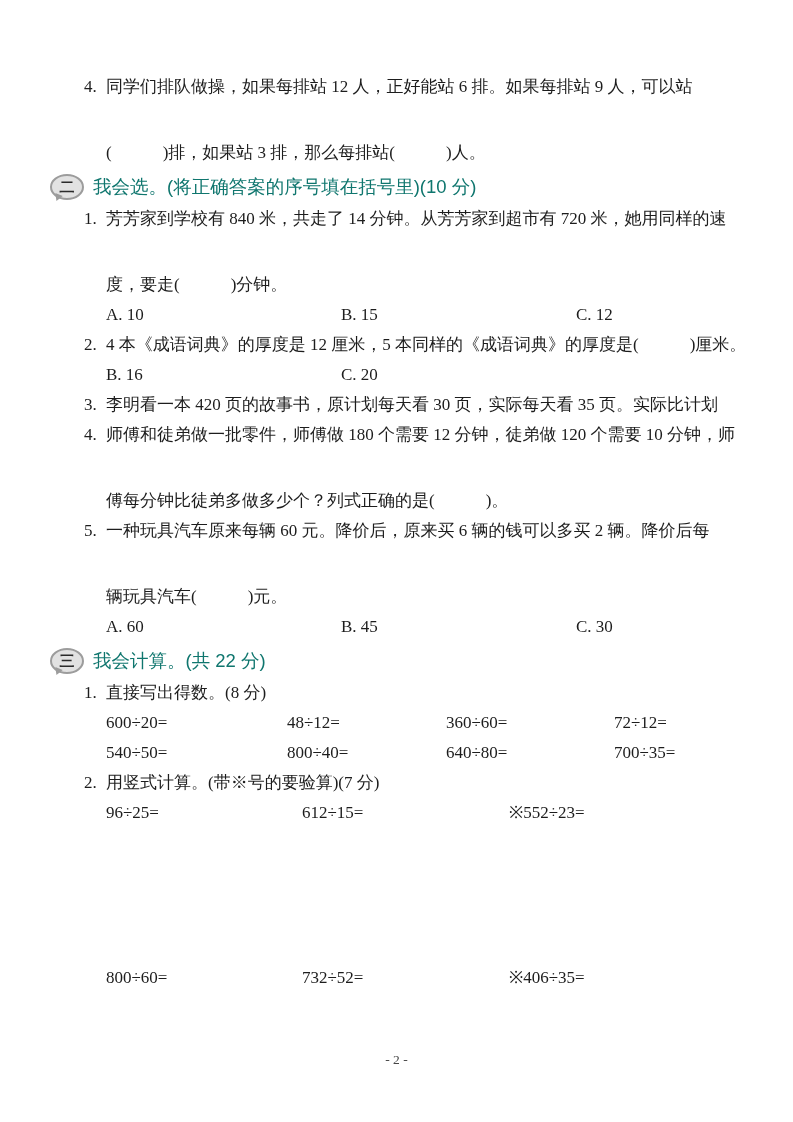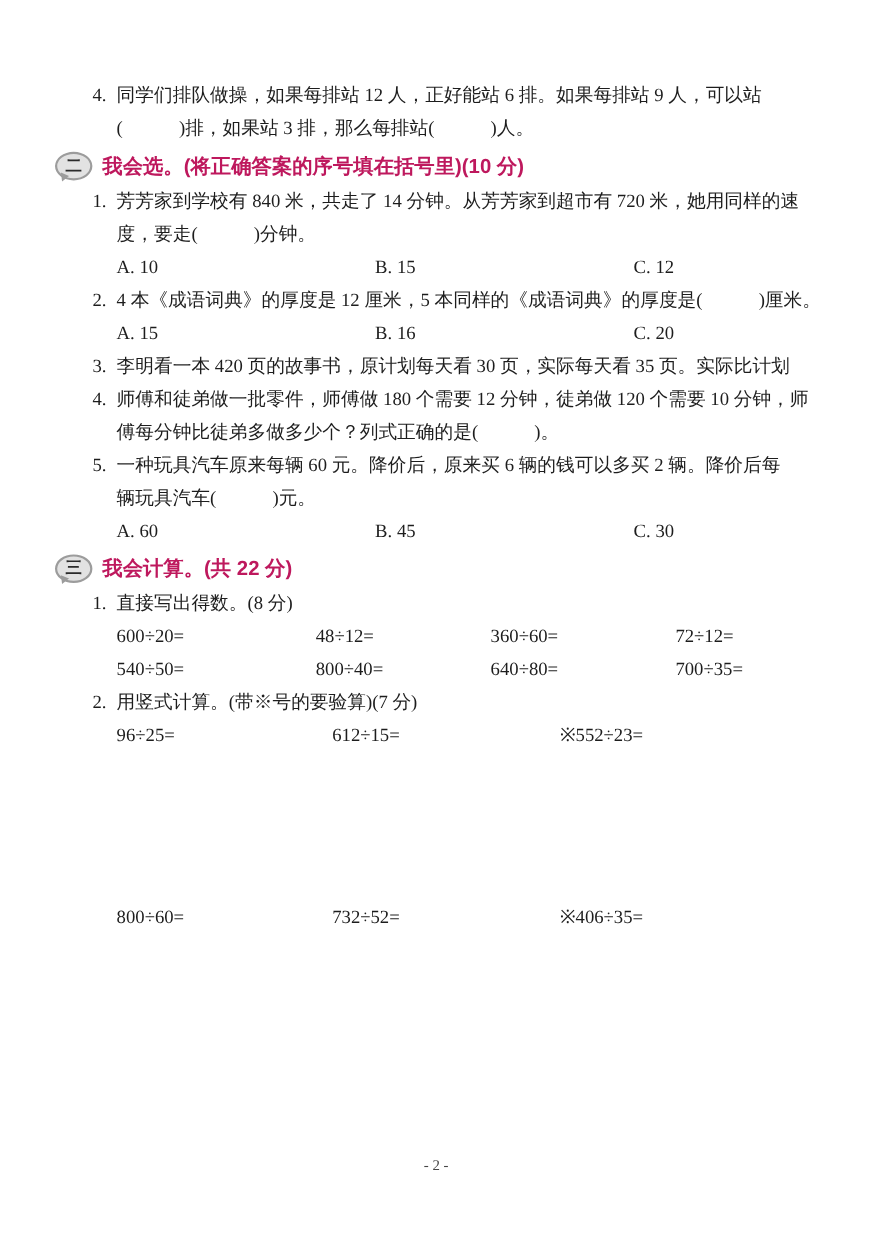--- a/index.html
+++ b/index.html
@@ -10,21 +10,21 @@
     background:#ffffff;
     padding:72px 53px 0 50px;
     font-family:"Liberation Serif","DejaVu Serif",serif;
     font-size:17px;
     color:#1d1d1d;
     overflow:hidden;
   }
   .block{margin-left:34px;}
   .line{height:30px;line-height:30px;white-space:nowrap;}
   .qnum{display:inline-block;width:22px;}
-  .cont{margin-left:22px;}
+  .cont{margin-left:22px;margin-top:36px;}
   .sec-head{
     display:flex;align-items:center;gap:9px;
     height:30px;line-height:30px;
     margin-top:4px;margin-bottom:2px;
   }
   .badge{
     position:relative;display:inline-block;
     width:30px;height:22px;
     background:#e2e2e2;
     border:2px solid #9c9c9c;
@@ -38,21 +38,21 @@
     border-top:7px solid #9c9c9c;
     transform:rotate(22deg);
   }
   .bchar{
     display:block;
     font-family:"Liberation Sans","DejaVu Sans",sans-serif;
     font-weight:700;font-size:15px;line-height:22px;color:#2a2a2a;
   }
   .sec-title{
     font-family:"Liberation Sans","DejaVu Sans",sans-serif;
-    font-weight:700;font-size:18.5px;color:#be185d;
+    font-weight:400;font-size:18.5px;color:#0f766e;
     white-space:nowrap;
   }
   .options{
     margin-left:22px;height:30px;line-height:30px;
     display:grid;grid-template-columns:235px 235px 1fr;
     white-space:nowrap;
   }
   .grid4{
     margin-left:22px;height:30px;line-height:30px;
     display:grid;grid-template-columns:181px 159px 168px 1fr;
@@ -100,21 +100,20 @@
       <span>B. 15</span>
       <span>C. 12</span>
     </div>
   </div>
 
   <div class="block">
     <div class="line">
       <span class="qnum">2.</span><span>4 本《成语词典》的厚度是 12 厘米，5 本同样的《成语词典》的厚度是(　　　)厘米。</span>
     </div>
     <div class="options">
-      <span>A. 15</span>
       <span>B. 16</span>
       <span>C. 20</span>
     </div>
   </div>
 
   <div class="block">
     <div class="line">
       <span class="qnum">3.</span><span>李明看一本 420 页的故事书，原计划每天看 30 页，实际每天看 35 页。实际比计划</span>
     </div>
   </div>

